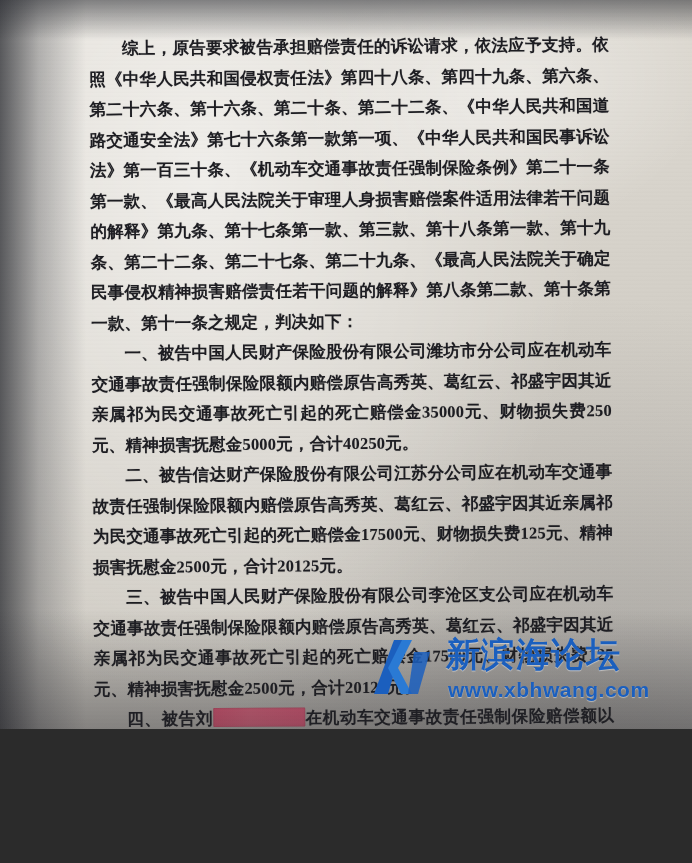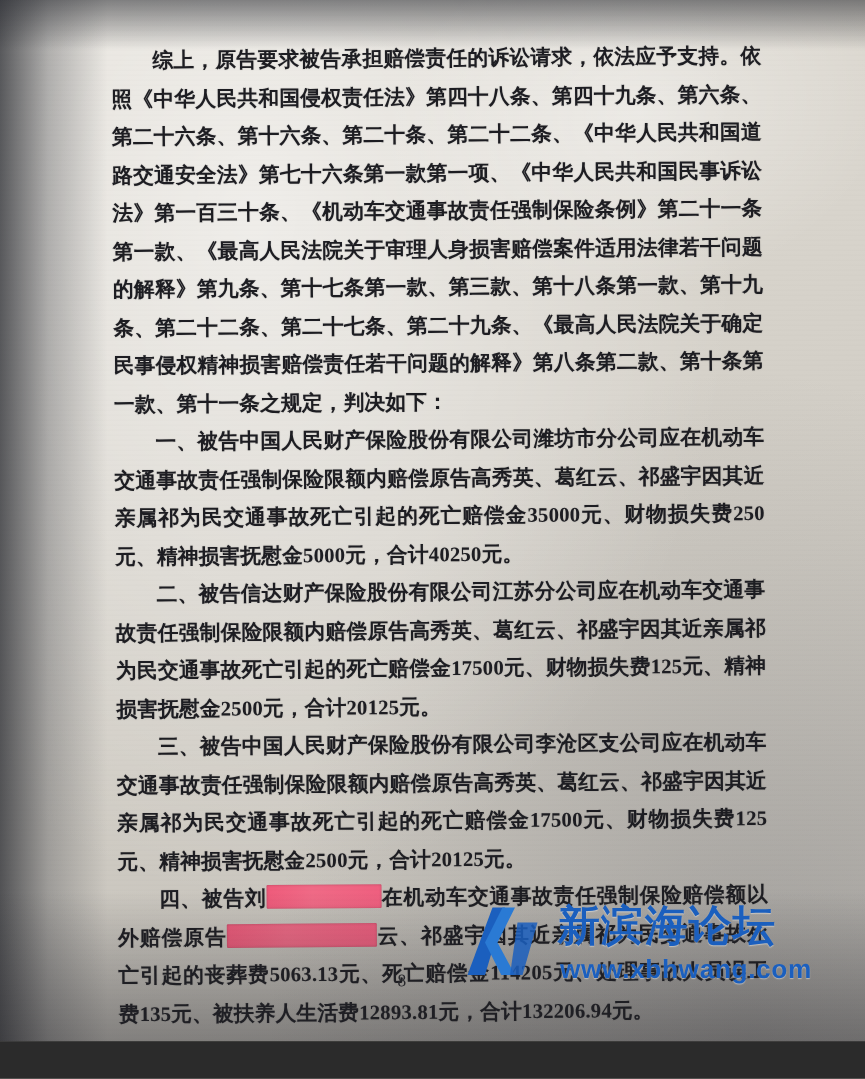--- a/index.html
+++ b/index.html
@@ -3,21 +3,21 @@
 <meta charset="utf-8">
 <style>
   html, body {
     margin: 0;
     padding: 0;
     background: #2b2b2b;
   }
   #page {
     position: relative;
     width: 692px;
-    height: 833px;
+    height: 729px;
     overflow: hidden;
     background: #cdc9c2;
     font-family: "Liberation Serif", "DejaVu Serif", serif;
   }
   
   .paper {
     position: absolute;
     left: -10px;
     top: -8px;
     width: 715px;
@@ -94,21 +94,21 @@
     top: 778px;
     font-size: 14px;
     color: #2a2a2e;
     font-family: "Liberation Serif", serif;
     transform: rotate(-0.5deg);
   }
   
   .watermark {
     position: absolute;
     right: 12px;
-    bottom: 23px;
+    bottom: 5px;
     width: 320px;
     height: 96px;
     pointer-events: none;
   }
   .wm-mark {
     position: absolute;
     left: 8px;
     top: 6px;
     width: 72px;
     height: 68px;

